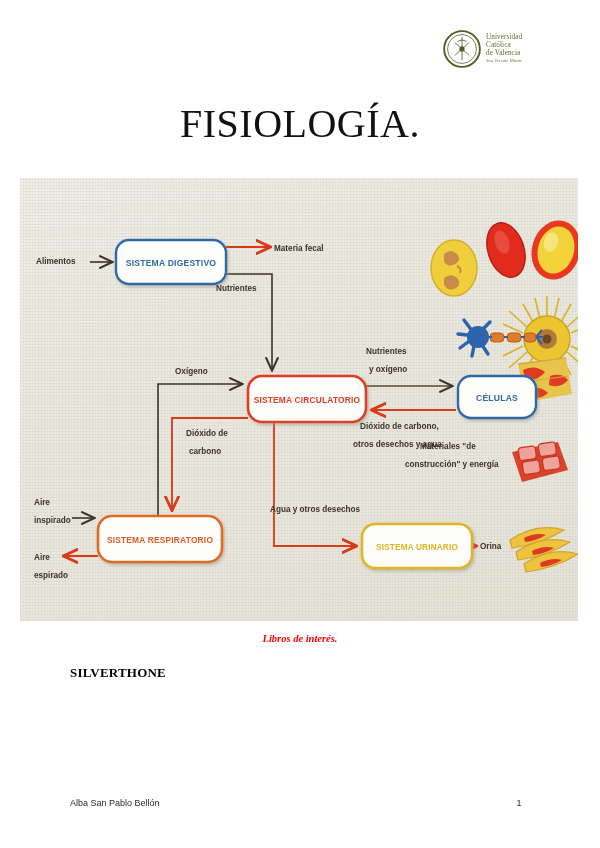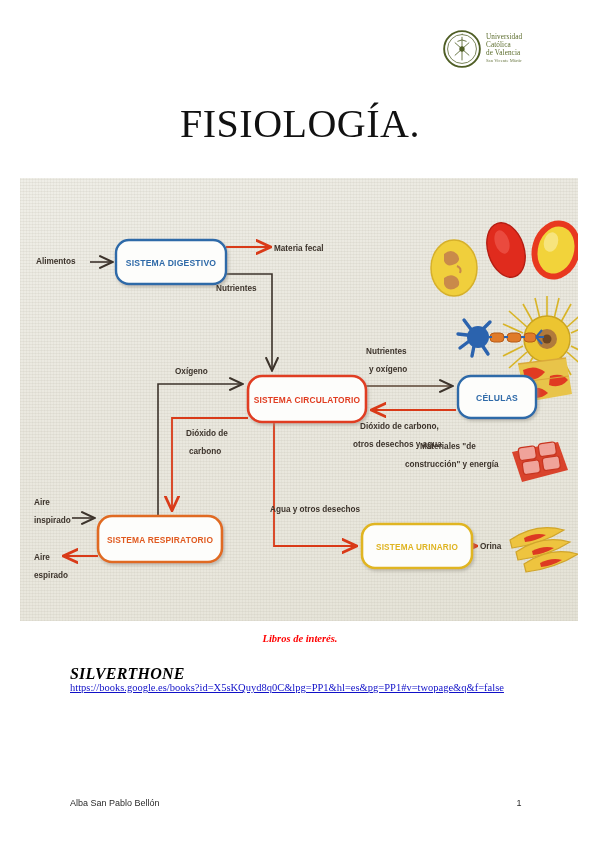--- a/index.html
+++ b/index.html
@@ -99,24 +99,23 @@
     font-weight: bold;
     font-size: 10.5px;
     font-style: italic;
   }
   #author-name {
     position: absolute;
     left: 70px;
     top: 665px;
     font-family: "Liberation Serif", serif;
     font-weight: bold;
-    font-size: 16px;
+    font-size: 13px;
     color: #000000;
     letter-spacing: .2px;
-    font-style: italic;
   }
   #book-link {
     position: absolute;
     left: 70px;
     top: 680px;
     width: 466px;
     font-family: "Liberation Serif", serif;
     font-size: 10.5px;
     color: #1010c8;
     text-decoration: underline;
@@ -368,19 +367,18 @@
       <text class="dg-label" x="14" y="382" font-size="8.2">Aire</text>
       <text class="dg-label" x="14" y="400" font-size="8.2">espirado</text>
       <text class="dg-label" x="250" y="334" font-size="8.2">Agua y otros desechos</text>
       <text class="dg-label" x="460" y="371" font-size="8.2">Orina</text>
 
     </svg>
   </div>
 
   <div id="books-heading">Libros de interés.</div>
   <div id="author-name">SILVERTHONE</div>
-  <a id="book-link" href="#">https://books.google.es/books?id=X5sKQuyd8q0C&amp;lpg=PP1&amp;hl=es&amp;pg=PP1#v=twopage&amp;q&amp;f=false</a>
 
   <div id="footer-rule"></div>
   <div id="footer-author">Alba San Pablo Bellón</div>
   <div id="footer-page">1</div>
 
 </div>
 
 </body></html>

